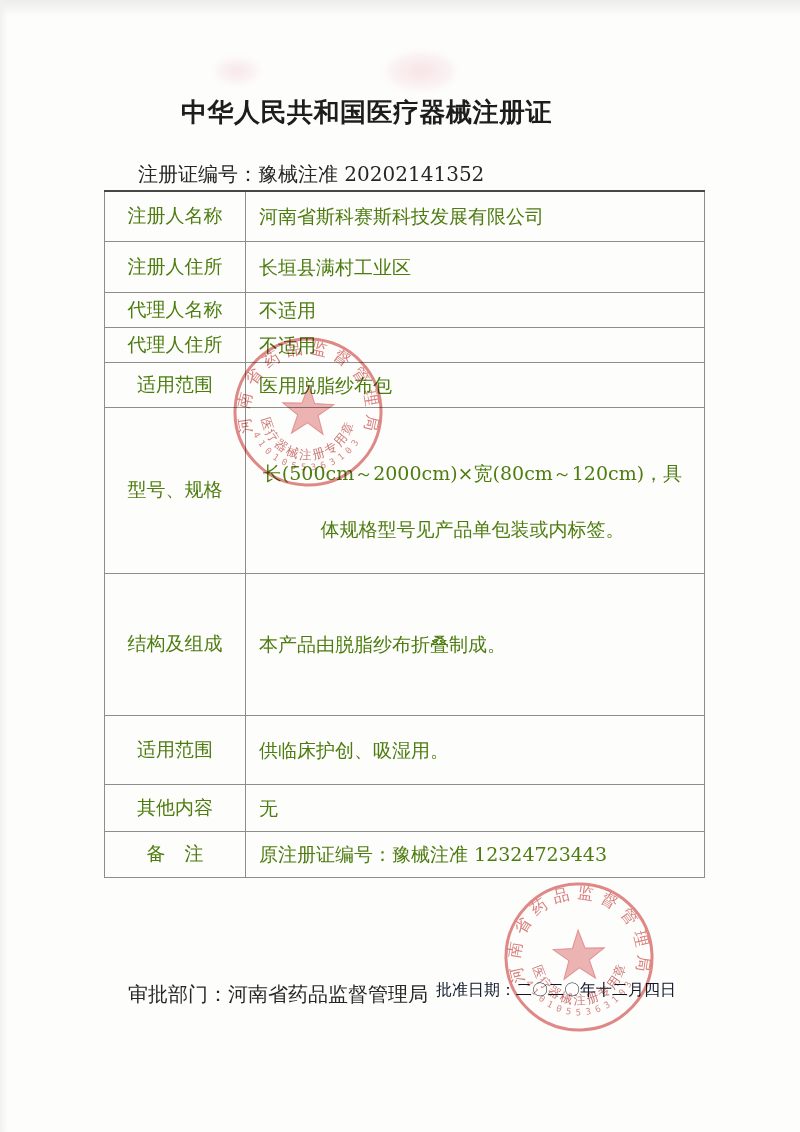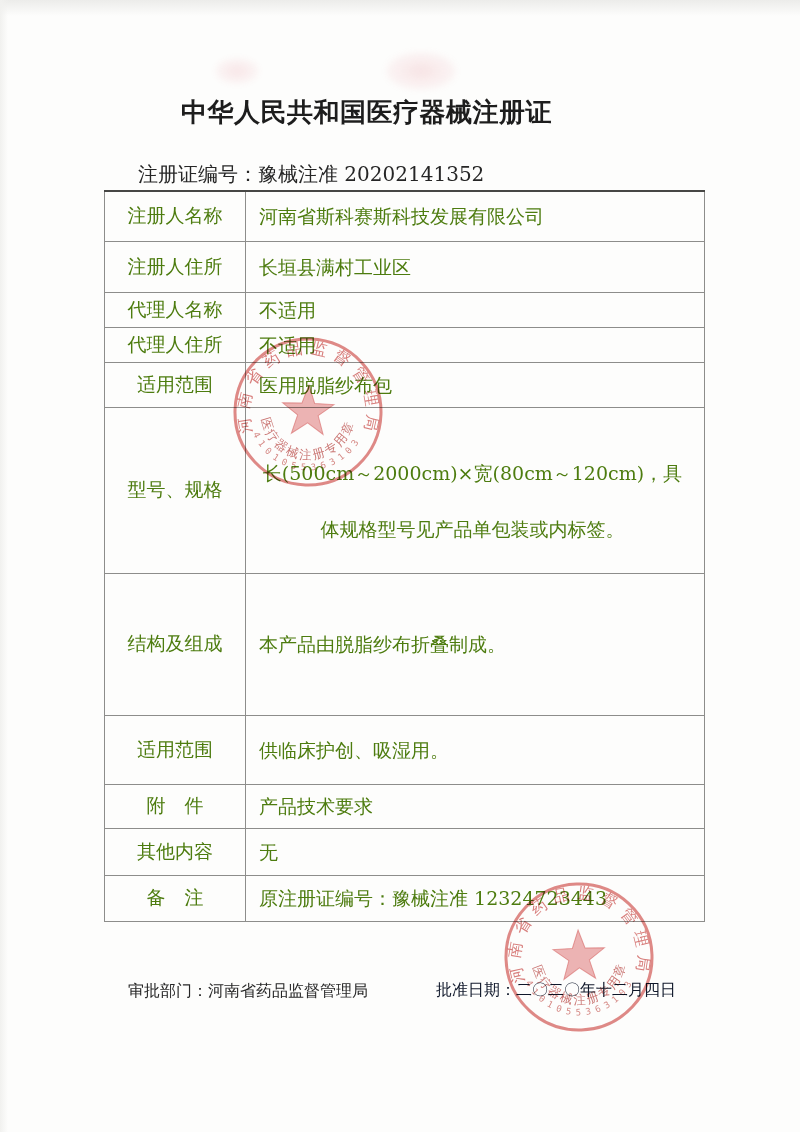--- a/index.html
+++ b/index.html
@@ -49,21 +49,21 @@
   tr.r6{height:45px}
   tr.r7{height:166px}
   tr.r8{height:142px}
   tr.r9{height:69px}
   tr.r10{height:44px}
   tr.r11{height:47px}
   tr.r12{height:46px}
   tr.r7 td.val{vertical-align:top;padding-top:37px;line-height:56px;text-align:center;}
   .footer-left{
     position:absolute;left:128px;top:981px;
-    font-size:16px;color:#262626;white-space:nowrap;
+    font-size:20px;color:#262626;white-space:nowrap;
   }
   .footer-right{
     position:absolute;left:420px;top:977px;width:250px;
     font-size:16px;color:#0f172a;line-height:25px;margin-left:16px;
   }
   .footer-right .seal-note{text-align:right;margin-top:2px;}
   .stamp{
     position:absolute;width:170px;height:170px;
     mix-blend-mode:multiply;opacity:0.92;
     pointer-events:none;
@@ -118,24 +118,20 @@
         <td class="val">长(500cm～2000cm)×宽(80cm～120cm)，具体规格型号见产品单包装或内标签。</td>
       </tr>
       <tr class="r8">
         <td class="lbl">结构及组成</td>
         <td class="val">本产品由脱脂纱布折叠制成。</td>
       </tr>
       <tr class="r9">
         <td class="lbl">适用范围</td>
         <td class="val">供临床护创、吸湿用。</td>
       </tr>
-      <tr class="r10">
-        <td class="lbl">附　件</td>
-        <td class="val">产品技术要求</td>
-      </tr>
       <tr class="r11">
         <td class="lbl">其他内容</td>
         <td class="val">无</td>
       </tr>
       <tr class="r12">
         <td class="lbl">备　注</td>
         <td class="val">原注册证编号：豫械注准 12324723443</td>
       </tr>
     </tbody>
   </table>

